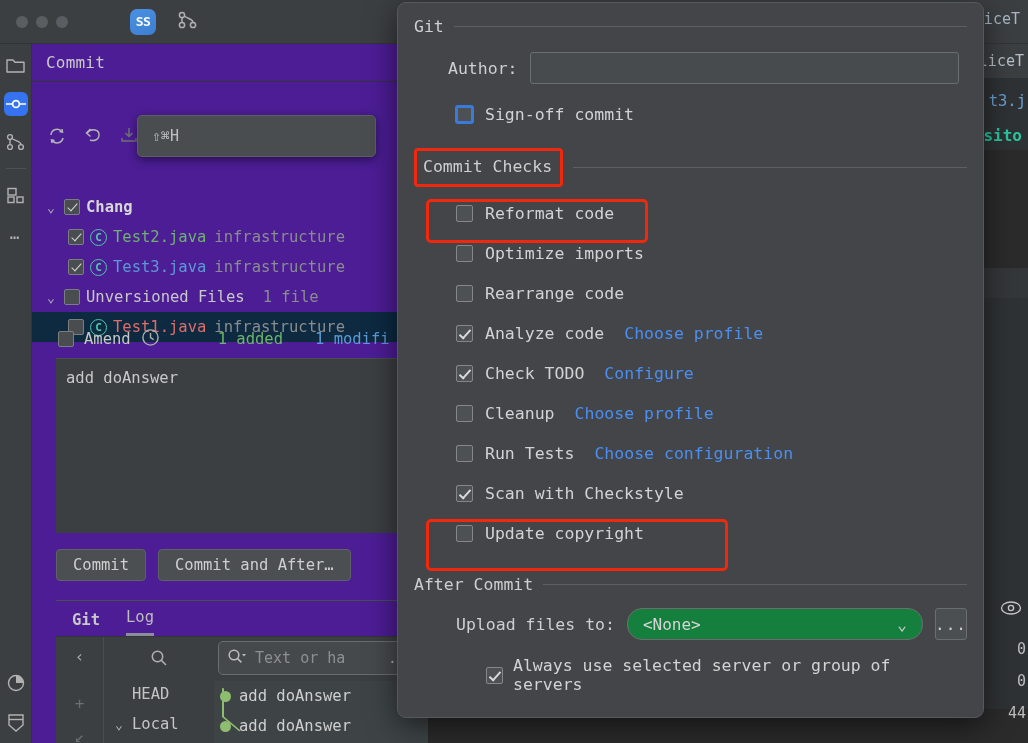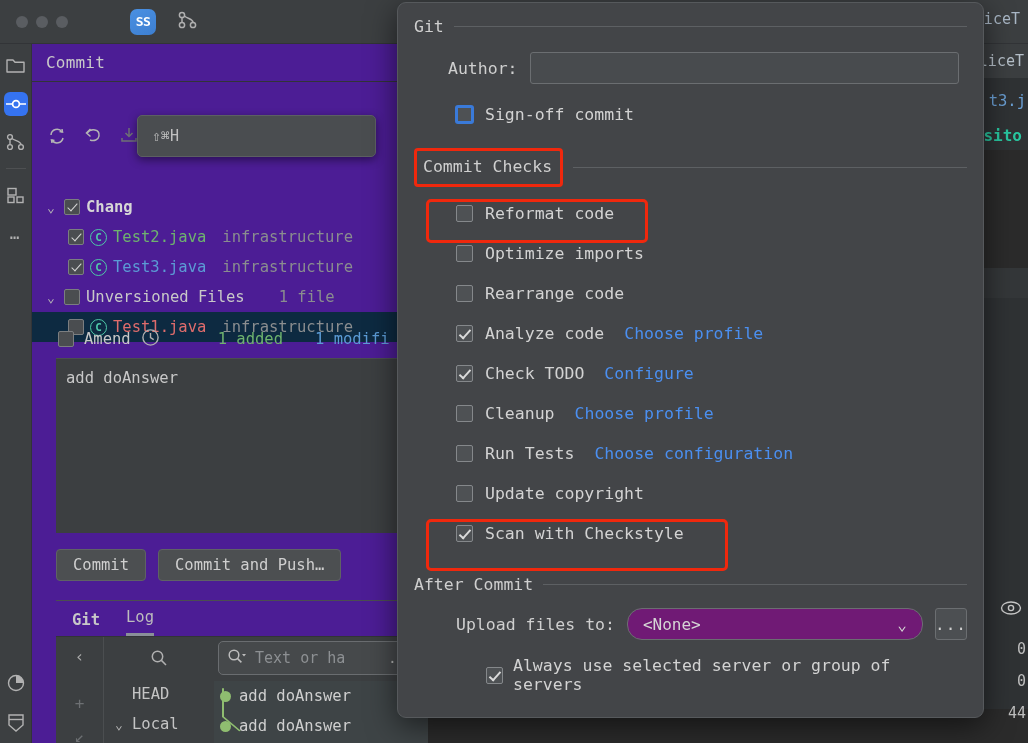--- a/index.html
+++ b/index.html
@@ -94,22 +94,22 @@
     border-width: 0 1.8px 1.8px 0; transform: rotate(42deg);
   }
   .cicon {
     width: 17px; height: 17px; border-radius: 50%;
     border: 1.8px solid #4ec9a8; color: #4ec9a8; font-size: 11px;
     display: flex; align-items: center; justify-content: center;
     font-weight: bold; flex: 0 0 auto;
   }
   .tlabel-bold { color: #d6d6d6; font-weight: bold; }
   .tlabel { color: #c8c8c8; }
-  .tpath { color: #8a8d8f; margin-left: 10px; }
-  .tcount { color: #8a8d8f; margin-left: 28px; }
+  .tpath { color: #8a8d8f; margin-left: 2px; }
+  .tcount { color: #8a8d8f; margin-left: 12px; }
   .fn-green { color: #6eb36e; }
   .fn-blue  { color: #5b9bd5; }
   .fn-red   { color: #e06c6c; }
   .tree-indent { padding-left: 36px; }
 
   
   .amend-row {
     position: absolute; left: 0; right: 0; top: 276px; height: 38px;
     display: flex; align-items: center; padding-left: 26px; gap: 10px;
     font-size: 15.5px;
@@ -239,21 +239,21 @@
   }
   .ck.focused { border: 2px solid #3a7ad9; box-shadow: 0 0 0 1px #3a7ad9; }
   .ck-lbl { color: #d3d3d3; font-size: 16.5px; }
   .lnk { color: #4b8ff0; font-size: 16.5px; margin-left: 8px; }
   .hl-box {
     position: absolute; border: 3px solid #f0280d; border-radius: 5px;
     pointer-events: none;
   }
   .row-upload { display: flex; align-items: center; gap: 12px; margin: 14px 0 0 42px; }
   .combo {
-    flex: 1; height: 32px; background: #701a75; border: 1px solid #6b6e71;
+    flex: 1; height: 32px; background: #15803d; border: 1px solid #6b6e71;
     border-radius: 15px; display: flex; align-items: center; padding: 0 15px;
     color: #d5d5d5; font-size: 16px;
   }
   .combo-val { flex: 1; }
   .dots-btn {
     width: 32px; height: 32px; background: #4c4f52; border: 1px solid #6b6e71;
     border-radius: 3px; color: #cfcfcf; display: flex; align-items: center;
     justify-content: center; font-size: 16px; letter-spacing: 1px;
   }
   .sub-ck { display: flex; align-items: center; gap: 10px; margin: 16px 0 0 72px; }
@@ -445,21 +445,21 @@
       <span class="stat-added">1 added</span>
       <span class="stat-mod">1 modifi</span>
     </div>
 
     <div class="msg-area">
       <span>add doAnswer</span>
     </div>
 
     <div class="btn-row">
       <button class="btn">Commit</button>
-      <button class="btn">Commit and Push…</button>
+      <button class="btn">Commit and After…</button>
     </div>
 
     <div class="tabbar">
       <span class="tab">Git</span>
       <span class="tab inactive active-underline">Log</span>
     </div>
 
     <div class="log-area">
       <div class="log-toolcol">
         <span class="lt-ico">‹</span>
@@ -582,26 +582,26 @@
         <span class="ck"></span>
         <span class="ck-lbl">Cleanup</span>
         <span class="lnk">Choose profile</span>
       </div>
       <div class="ck-row">
         <span class="ck"></span>
         <span class="ck-lbl">Run Tests</span>
         <span class="lnk">Choose configuration</span>
       </div>
       <div class="ck-row">
+        <span class="ck on"></span>
+        <span class="ck-lbl">Scan with Checkstyle</span>
+      </div>
+      <div class="ck-row">
         <span class="ck"></span>
         <span class="ck-lbl">Update copyright</span>
-      </div>
-      <div class="ck-row">
-        <span class="ck on"></span>
-        <span class="ck-lbl">Scan with Checkstyle</span>
       </div>
     </div>
 
     <div class="grp" style="margin-top:22px">
       <span class="grp-title">After Commit</span>
       <span class="grp-line"></span>
     </div>
 
     <div class="row-upload">
       <span class="lbl">Upload files to:</span>

